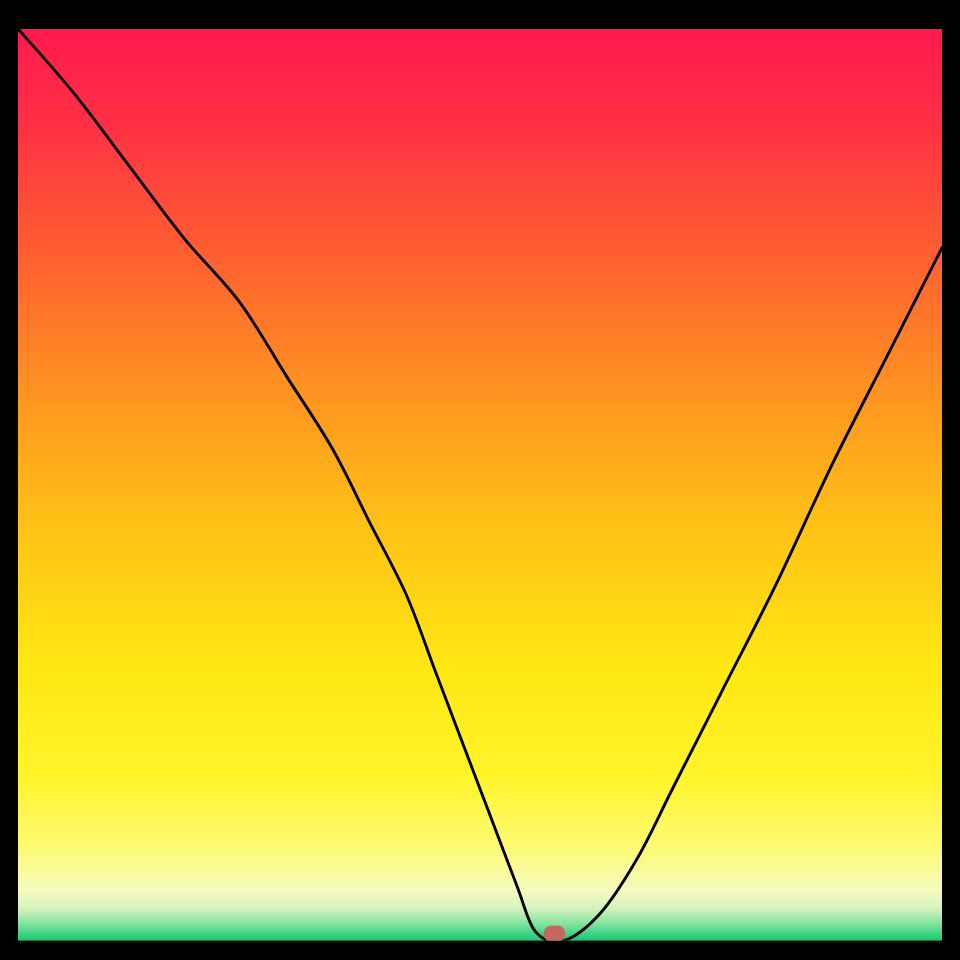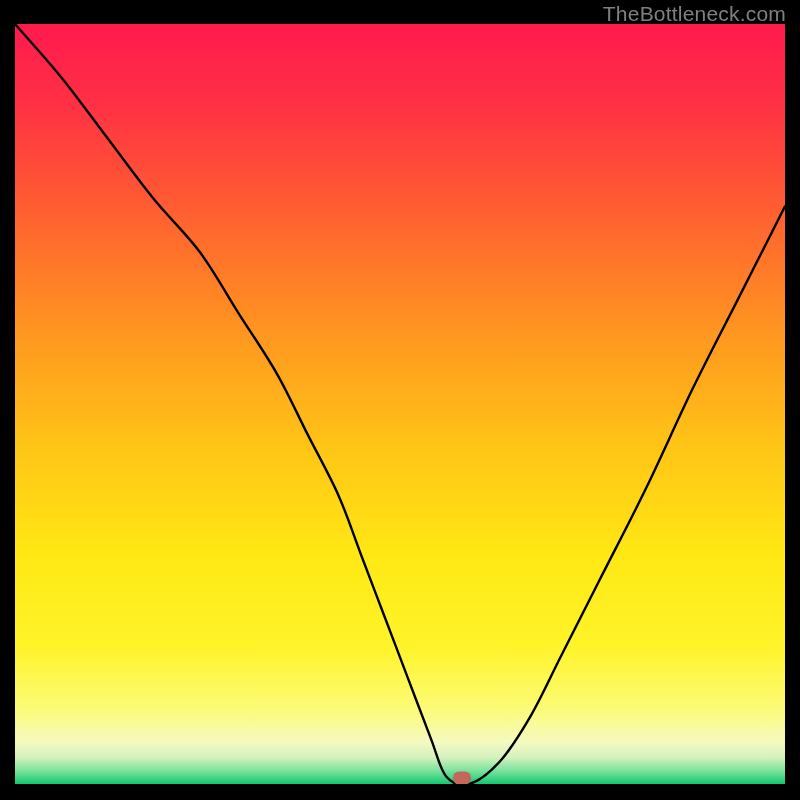--- a/index.html
+++ b/index.html
@@ -56,21 +56,20 @@
     height: 13px;
     border-radius: 6px;
     transform: translate(-50%, -50%);
   }
 </style>
 </head>
 <body>
 
 <div class="frame">
 
-  <div class="watermark">TheBottleneck.com</div>
 
   <div class="plot">
     <div class="gradient" id="gradient" style="background: linear-gradient(rgb(255, 26, 77) 0%, rgb(255, 47, 69) 10%, rgb(255, 96, 48) 25%, rgb(255, 148, 33) 40%, rgb(255, 195, 22) 55%, rgb(255, 232, 20) 70%, rgb(255, 244, 42) 82%, rgb(252, 251, 118) 90%, rgb(245, 250, 192) 94.5%, rgb(212, 242, 189) 96.5%, rgb(125, 227, 158) 98.2%, rgb(19, 200, 112) 100%);"></div>
 
     <svg class="curve-svg" viewBox="0 0 770 760" preserveAspectRatio="none">
       <path id="curve-path" d="M 0.0 0.0 C 7.7 8.9, 30.8 34.2, 46.2 53.2 C 61.6 72.2, 77.0 93.7, 92.4 114.0 C 107.8 134.3, 123.2 155.8, 138.6 174.8 C 154.0 193.8, 170.7 209.0, 184.8 228.0 C 198.9 247.0, 210.5 268.5, 223.3 288.8 C 236.1 309.1, 250.3 329.3, 261.8 349.6 C 273.4 369.9, 282.3 390.1, 292.6 410.4 C 302.9 430.7, 314.4 450.9, 323.4 471.2 C 332.4 491.5, 338.8 511.7, 346.5 532.0 C 354.2 552.3, 361.9 572.5, 369.6 592.8 C 377.3 613.1, 385.0 633.3, 392.7 653.6 C 400.4 673.9, 409.4 697.9, 415.8 714.4 C 422.2 730.9, 424.8 744.8, 431.2 752.4 C 437.6 760.0, 445.3 762.5, 454.3 760.0 C 463.3 757.5, 474.8 748.6, 485.1 737.2 C 495.4 725.8, 505.6 709.3, 515.9 691.6 C 526.2 673.9, 535.1 653.6, 546.7 630.8 C 558.3 608.0, 571.1 582.7, 585.2 554.8 C 599.3 526.9, 616.0 495.3, 631.4 463.6 C 646.8 431.9, 662.2 396.5, 677.6 364.8 C 693.0 333.1, 708.4 304.0, 723.8 273.6 C 739.2 243.2, 762.3 197.6, 770.0 182.4" fill="none" stroke-width="2.4" stroke-linejoin="round" stroke-linecap="round" stroke="#000000"></path>
     </svg>
 
     <div class="marker" id="marker" style="left: 446.6px; top: 753.92px; background: rgb(196, 103, 93);"></div>
   </div>

